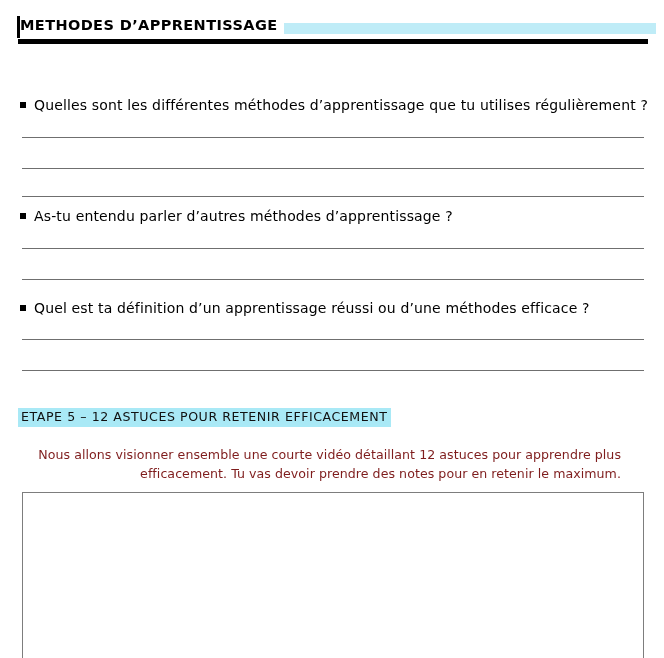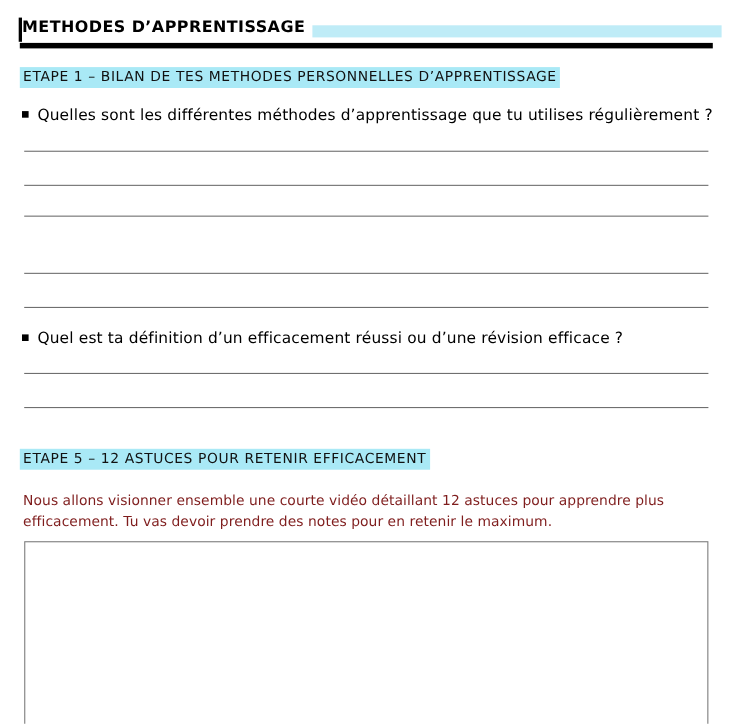--- a/index.html
+++ b/index.html
@@ -16,20 +16,21 @@
     font-family: "DejaVu Sans", "Liberation Sans", sans-serif;
     color: #000000;
     -webkit-font-smoothing: antialiased;
   }
 
   .page {
     position: absolute;
     inset: 0;
     width: 664px;
     height: 658px;
+    text-align: right;
   }
 
   
   .title-block {
     position: absolute;
     left: 0;
     top: 14px;
     width: 664px;
     height: 34px;
   }
@@ -154,36 +155,39 @@
 
 <div class="page">
 
   <div class="title-block">
     <div class="title-band"></div>
     <div class="title-tick"></div>
     <h1 class="doc-title">METHODES D’APPRENTISSAGE</h1>
     <div class="title-rule"></div>
   </div>
 
-  <h2 class="section-heading" id="heading-etape-1">ETAPE 1 – BILAN DE TES METHODES PERSONNELLES D’APPRENTISSAGE</h2>
 
   <p class="question" id="question-1">
     <span class="q-bullet"></span>
     <span>Quelles sont les différentes méthodes d’apprentissage que tu utilises régulièrement ?</span>
   </p>
   <div class="answer-line" style="top:137px;"></div>
   <div class="answer-line" style="top:168px;"></div>
   <div class="answer-line" style="top:196px;"></div>
 
+  <p class="question" id="question-2">
+    <span class="q-bullet"></span>
+    <span>As-tu entendu parler d’autres méthodes d’apprentissage ?</span>
+  </p>
   <div class="answer-line" style="top:248px;"></div>
   <div class="answer-line" style="top:279px;"></div>
 
   <p class="question" id="question-3">
     <span class="q-bullet"></span>
-    <span>Quel est ta définition d’un efficacement réussi ou d’une révision efficace ?</span>
+    <span>Quel est ta définition d’un apprentissage réussi ou d’une méthodes efficace ?</span>
   </p>
   <div class="answer-line" style="top:339px;"></div>
   <div class="answer-line" style="top:370px;"></div>
 
   <h2 class="section-heading" id="heading-etape-2">ETAPE 5 – 12 ASTUCES POUR RETENIR EFFICACEMENT</h2>
 
   <p class="intro-paragraph">Nous allons visionner ensemble une courte vidéo détaillant 12 astuces pour apprendre plus efficacement. Tu vas devoir prendre des notes pour en retenir le maximum.</p>
 
   <div class="note-box"></div>
 

